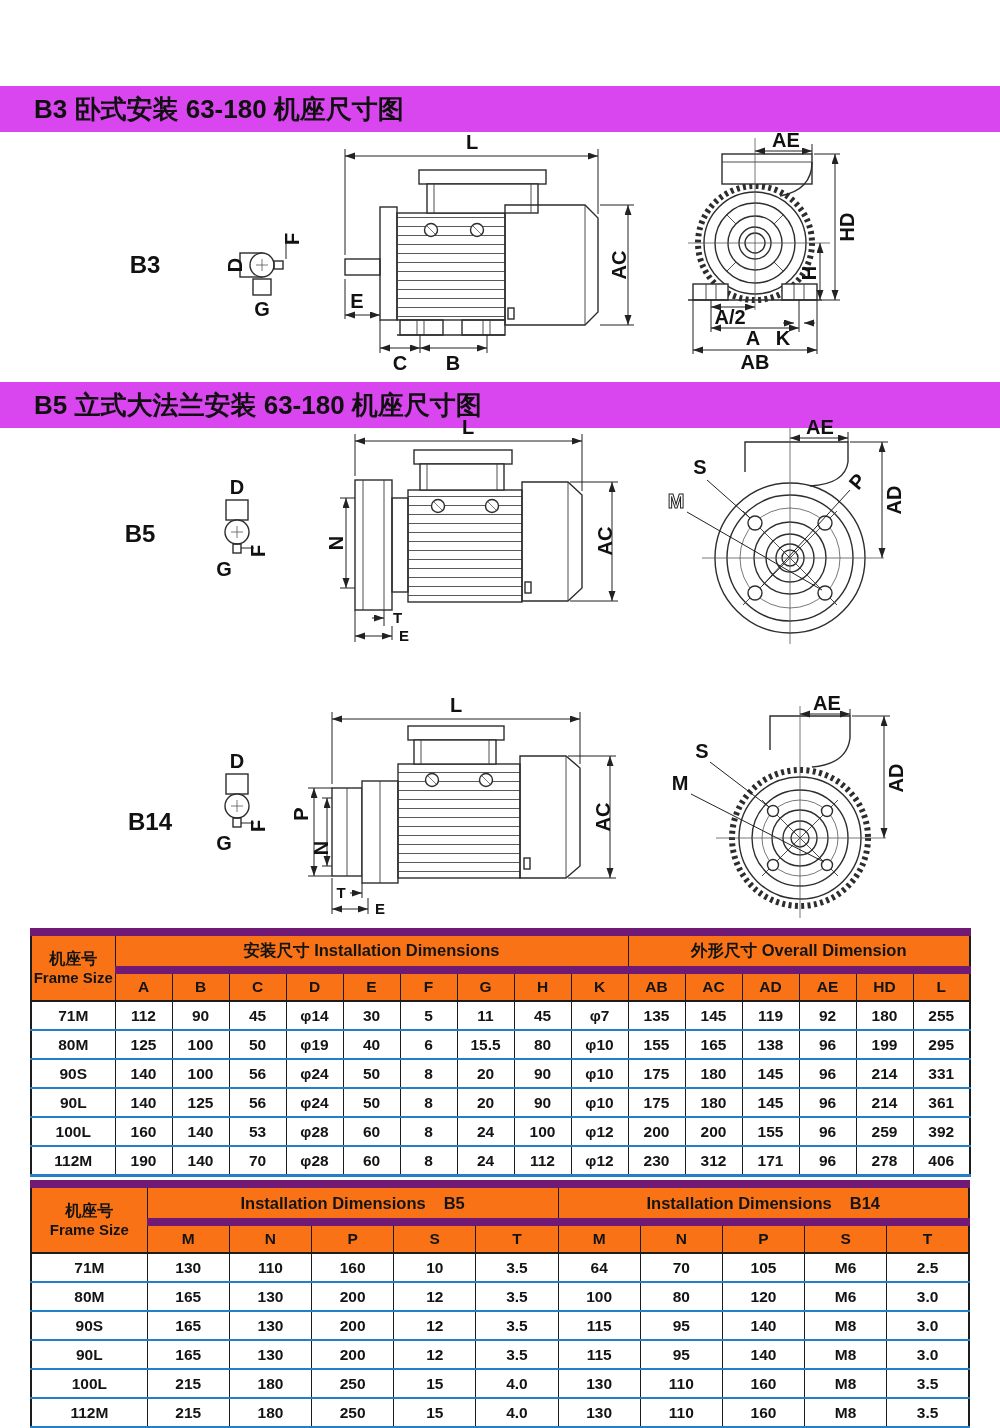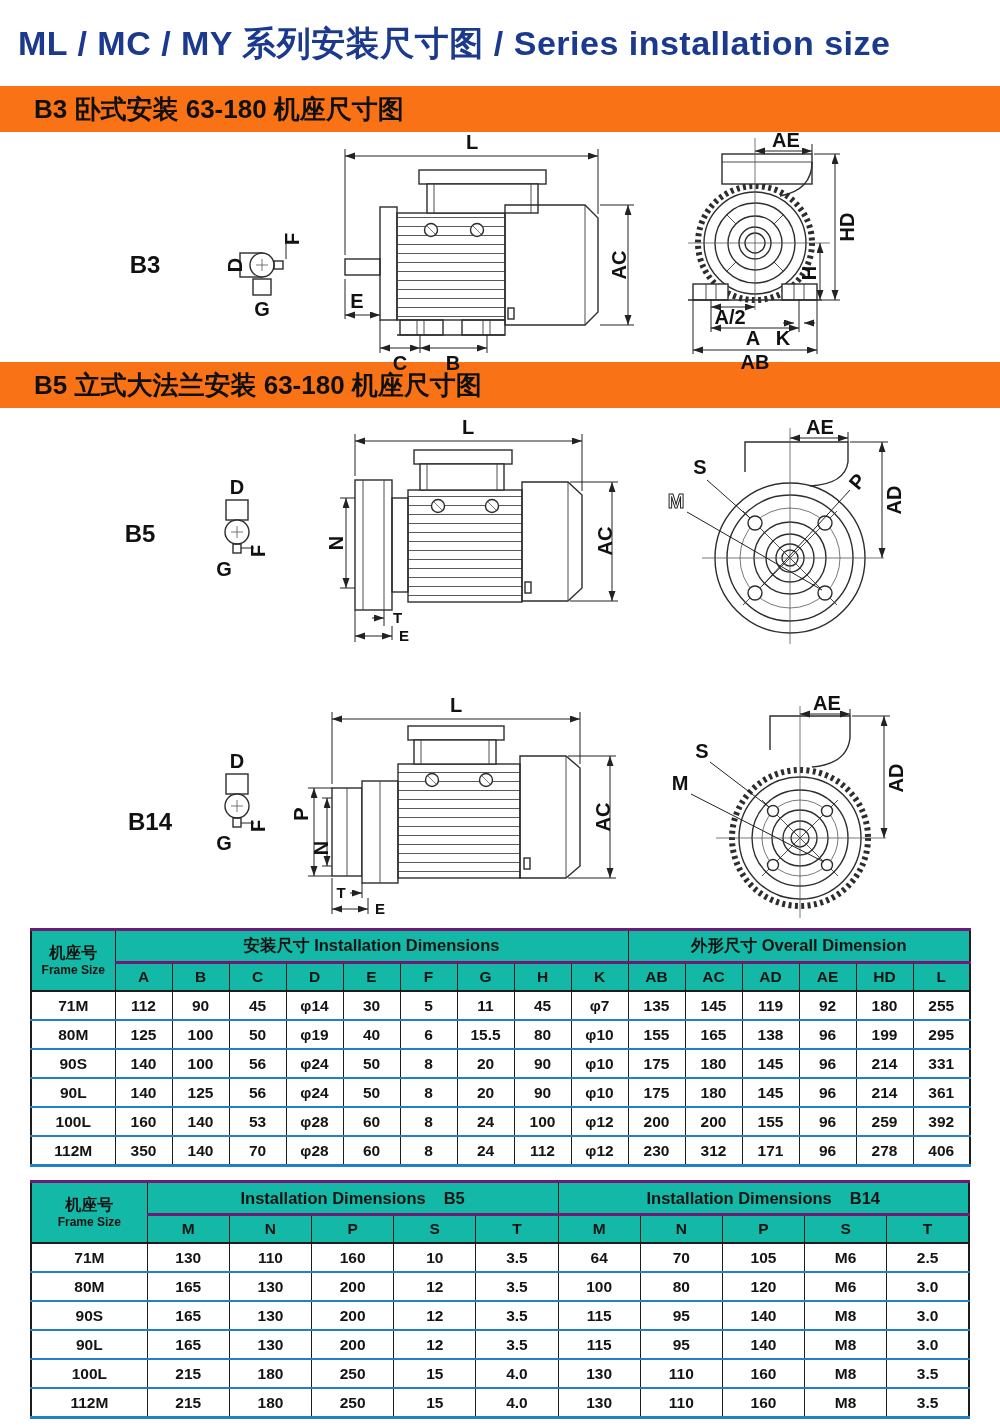--- a/index.html
+++ b/index.html
@@ -1,54 +1,53 @@
 <!DOCTYPE html>
 <html><head>
 <meta charset="utf-8">
 <style>
   html,body{margin:0;padding:0;background:#fff;}
   #page{position:relative;width:1000px;height:1428px;background:#ffffff;
         font-family:"Liberation Sans",sans-serif;overflow:hidden;}
   .page-title{position:absolute;top:21px;left:18px;font-size:34px;font-weight:bold;
         color:#1b3a8e;letter-spacing:.5px;white-space:nowrap;}
-  .band{position:absolute;left:0;width:1000px;height:46px;background:#f97316;}
+  .band{position:absolute;left:0;width:1000px;height:46px;background:#d946ef;}
   .band .bt{font-size:26px;font-weight:bold;color:#101010;line-height:46px;margin-left:34px;white-space:nowrap;}
-  .b3band{top:86px}.b5band{top:362px}.b14band{top:650px}
+  .b3band{top:86px}.b5band{top:382px}.b14band{top:650px}
   svg.draw{position:absolute;left:0;}
   #svg-b3{top:132px}#svg-b5{top:420px}#svg-b14{top:696px}
   .tblwrap1{position:absolute;top:928px;left:30px;}
   .tblwrap2{position:absolute;top:1180px;left:30px;}
   table.dim{border-collapse:collapse;table-layout:fixed;width:940px;background:#fff;color:#141414;
         border:2.6px solid #1c1c1c;border-bottom:3px solid #2180c8;}
   table.dim th,table.dim td{border-left:1.5px solid #1c1c1c;border-right:1.5px solid #1c1c1c;
         text-align:center;padding:0;vertical-align:middle;}
-  table.dim thead th{background:#14b8a6;border-top:3px solid #701a75;border-bottom:2.6px solid #1c1c1c;}
+  table.dim thead th{background:#f97316;border-top:8px solid #701a75;border-bottom:2.6px solid #1c1c1c;}
   tr.ghead th{height:30px;font-size:16.5px;font-weight:bold;}
   tr.chead th{height:26px;font-size:15.5px;font-weight:bold;}
   table.dim tbody td{height:27px;border-top:2.4px solid #2180c8;border-bottom:2.4px solid #2180c8;
         font-size:15.5px;font-weight:600;}
   .framehead{font-size:16px;font-weight:bold;line-height:1.05;}
-  .framehead .en{display:block;font-size:12px;font-weight:bold;margin-top:2px;}
+  .framehead .en{display:block;font-size:15px;font-weight:bold;margin-top:2px;}
   .tag{margin-left:18px;}
   
   .vlab{font-family:"Liberation Sans",sans-serif;font-size:24px;font-weight:bold;fill:#111;}
   .dlab{font-family:"Liberation Sans",sans-serif;font-size:20px;font-weight:bold;fill:#111;}
   .dlab-sm{font-family:"Liberation Sans",sans-serif;font-size:15px;font-weight:bold;fill:#111;}
   .ol{fill:none;stroke:#2d2d2d;stroke-width:1.4;}
   .ol2{fill:#ffffff;stroke:#2d2d2d;stroke-width:1.4;}
   .dl{stroke:#222;stroke-width:1;fill:none;}
   .cl{stroke:#555;stroke-width:.8;fill:none;}
   .xl{stroke:#3a3a3a;stroke-width:.9;fill:none;}
 </style>
 </head>
 <body>
 
 <div id="page">
 
-  <div class="page-title">ML / MC / MY 系列安装尺寸图 / Series installation size</div>
 
   <div class="band b3band">
     <div class="bt">B3 卧式安装 63-180 机座尺寸图</div>
   </div>
   <div class="band b5band">
     <div class="bt">B5 立式大法兰安装 63-180 机座尺寸图</div>
   </div>
 
   <svg id="svg-b3" class="draw" width="1000" height="240" viewBox="0 0 1000 240">
     <defs>
@@ -473,21 +472,21 @@
             <td>φ12</td>
             <td>200</td>
             <td>200</td>
             <td>155</td>
             <td>96</td>
             <td>259</td>
             <td>392</td>
           </tr>
         <tr>
             <td>112M</td>
-            <td>350</td>
+            <td>190</td>
             <td>140</td>
             <td>70</td>
             <td>φ28</td>
             <td>60</td>
             <td>8</td>
             <td>24</td>
             <td>112</td>
             <td>φ12</td>
             <td>230</td>
             <td>312</td>

